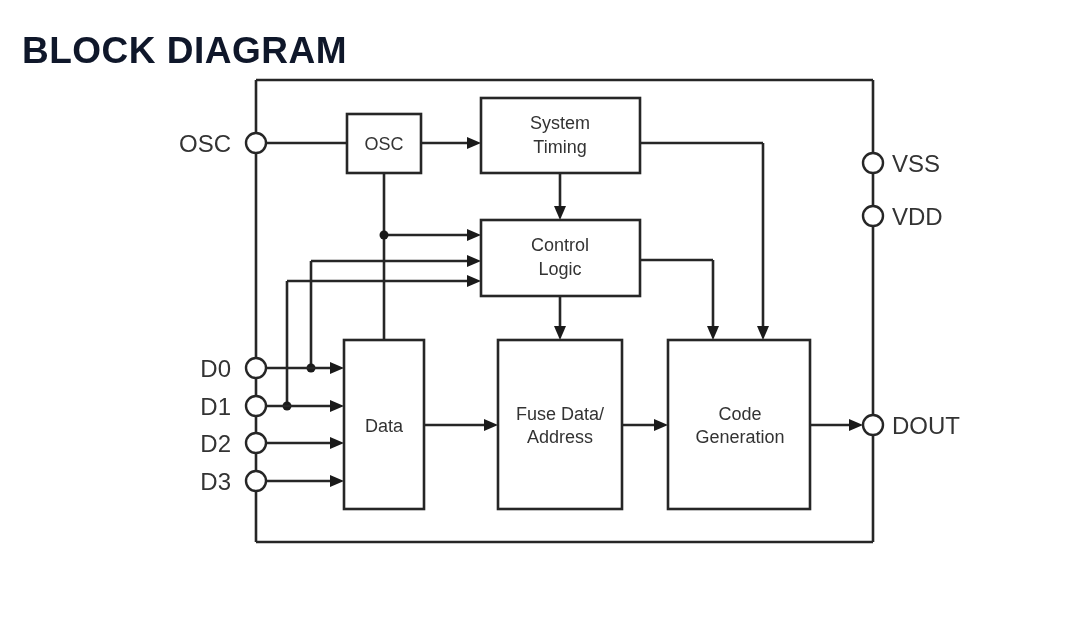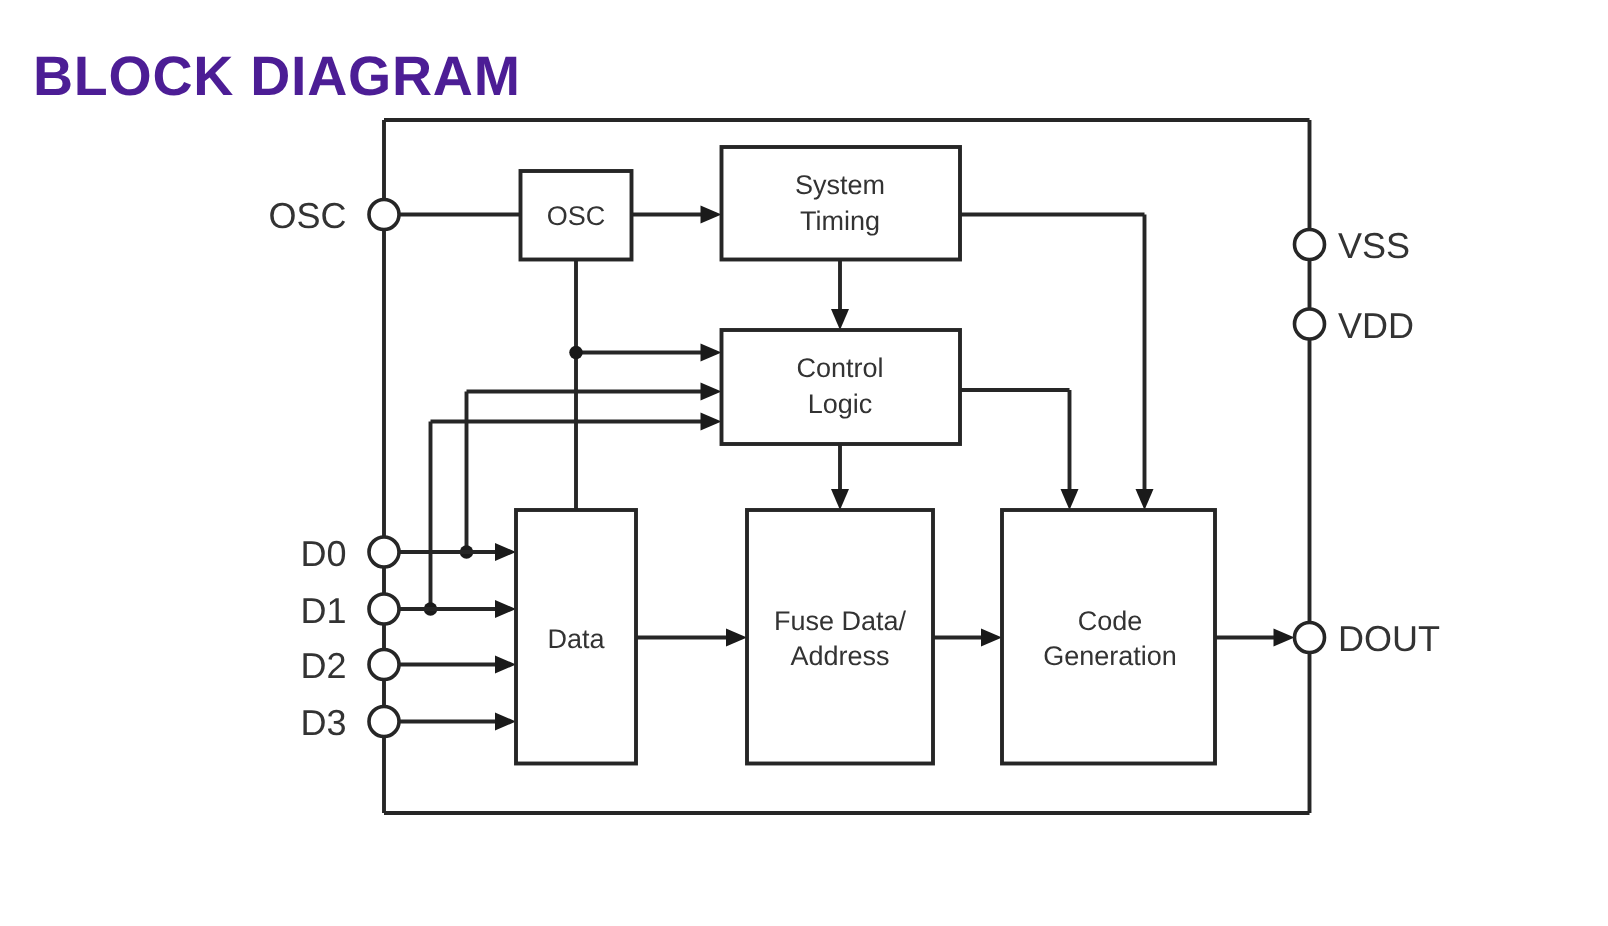--- a/index.html
+++ b/index.html
@@ -1,20 +1,20 @@
 <!DOCTYPE html>
 <html><head>
 <meta charset="utf-8">
 <style>
   html, body { margin: 0; padding: 0; background: #ffffff; }
   body { width: 1072px; height: 617px; position: relative; overflow: hidden; }
   .title {
     position: absolute; left: 22px; top: 30px;
     font-family: "Liberation Sans", sans-serif; font-weight: bold;
-    font-size: 37px; color: #4c1d95; letter-spacing: 0.5px;
+    font-size: 37px; color: #0f172a; letter-spacing: 0.5px;
   }
   svg { position: absolute; left: 0; top: 0; }
   .ln { stroke: #262626; stroke-width: 2.6; fill: none; }
   .box { stroke: #262626; stroke-width: 2.6; fill: #ffffff; }
   .pin { stroke: #262626; stroke-width: 2.4; fill: #ffffff; }
   .dot { fill: #1a1a1a; }
   .arr { fill: #1a1a1a; }
   .lbl { font-family: "Liberation Sans", sans-serif; font-size: 18px; fill: #333; text-anchor: middle; }
   .pinlbl { font-family: "Liberation Sans", sans-serif; font-size: 24px; fill: #333; }
 </style>

